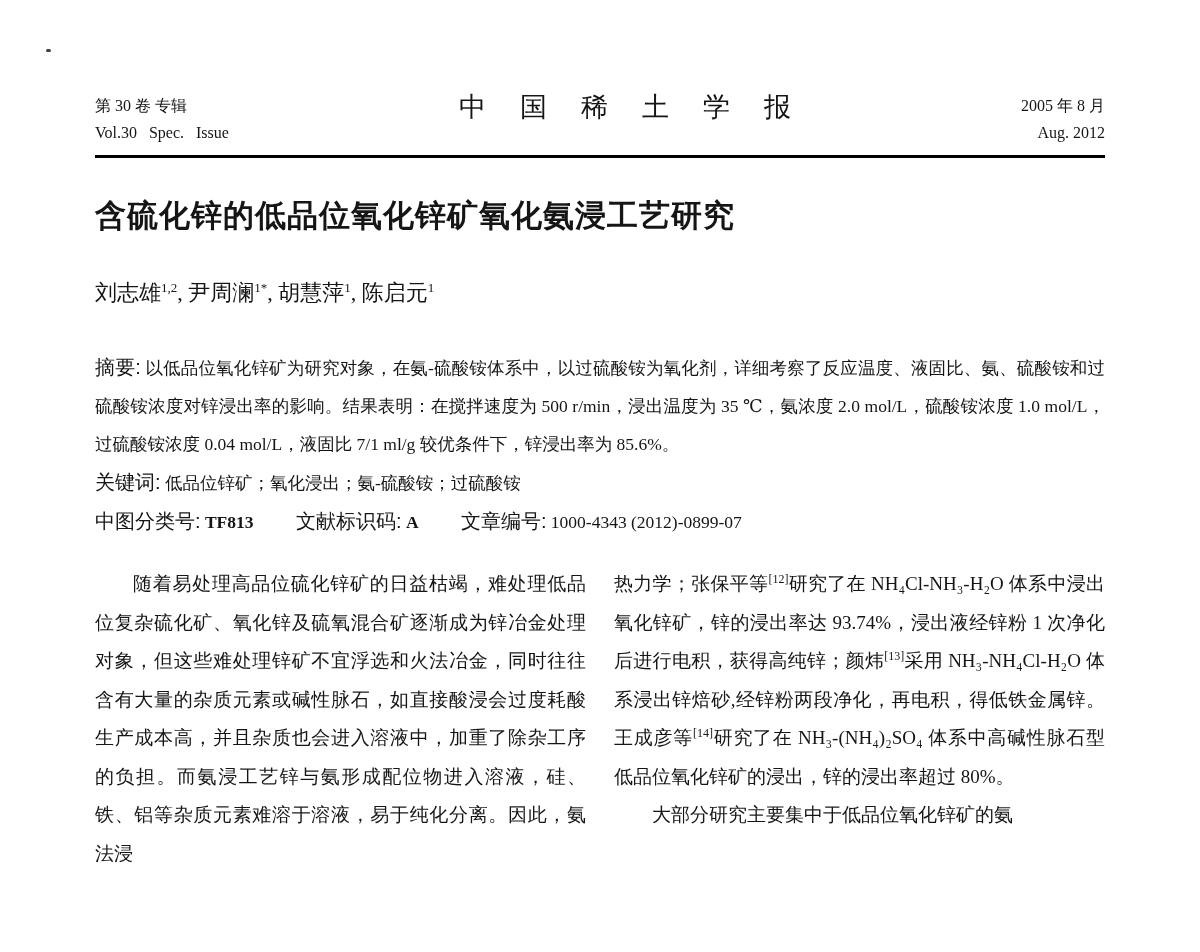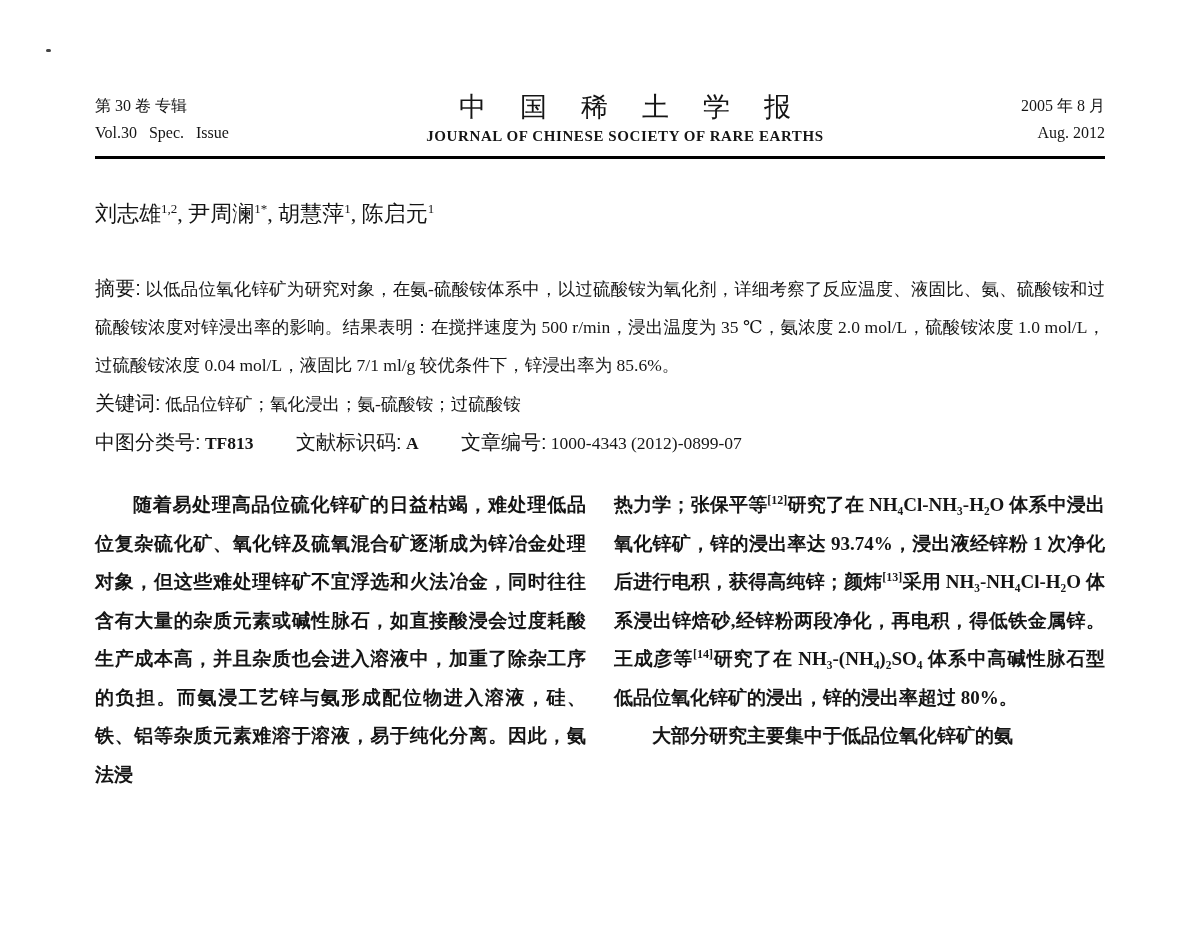--- a/index.html
+++ b/index.html
@@ -36,49 +36,49 @@
   
   .abstract { margin-top: 40px; font-size: 17.5px; line-height: 38px; text-align: justify; }
   .label-bold { font-family: "Liberation Sans", "DejaVu Sans", sans-serif; font-weight: normal; font-size: 20px; }
   .keywords { font-size: 17.5px; line-height: 38px; }
   .classification { font-size: 17.5px; line-height: 38px; }
   .classification .pair { margin-right: 38px; }
   .classification .value-bold { font-weight: bold; }
 
   
   .body-cols { display: flex; gap: 28px; margin-top: 24px; }
-  .col { flex: 1; font-size: 19px; line-height: 38.5px; text-align: justify; font-weight: bold; }
+  .col { flex: 1; font-size: 19px; line-height: 38.5px; text-align: justify; }
   .col p { margin: 0; text-indent: 2em; }
   .col p.no-indent { text-indent: 0; }
   .col sup { font-size: 12px; vertical-align: super; line-height: 0; }
 </style>
 </head>
 <body>
 
 <div class="page">
 
   <div class="artifact-dot"></div>
 
   <div class="journal-header">
     <div class="jh-left">
       <div class="line1">第 30 卷  专辑</div>
       <div class="line2">Vol.30 Spec. Issue</div>
     </div>
     <div class="jh-center">
       <div class="cn">中国稀土学报</div>
-      <div class="en">JOURNAL OF CHINESE SOCIETY OF RARE EARTHS</div>
     </div>
     <div class="jh-right">
       <div class="line1">2005 年 8 月</div>
       <div class="line2">Aug. 2012</div>
     </div>
   </div>
 
   <div class="header-rule"></div>
 
+  <h1 class="article-title">含硫化锌的低品位氧化锌矿氧化氨浸工艺研究</h1>
 
   <div class="authors-line">
     <span class="author"><span>刘志雄</span><sup>1,2</sup><span>,  </span></span>
     <span class="author"><span>尹周澜</span><sup>1*</sup><span>,  </span></span>
     <span class="author"><span>胡慧萍</span><sup>1</sup><span>,  </span></span>
     <span class="author"><span>陈启元</span><sup>1</sup><span></span></span>
   </div>
 
 
   <p class="abstract"><span class="label-bold">摘要:</span><span> 以低品位氧化锌矿为研究对象，在氨-硫酸铵体系中，以过硫酸铵为氧化剂，详细考察了反应温度、液固比、氨、硫酸铵和过硫酸铵浓度对锌浸出率的影响。结果表明：在搅拌速度为 500 r/min，浸出温度为 35 ℃，氨浓度 2.0 mol/L，硫酸铵浓度 1.0 mol/L，过硫酸铵浓度 0.04 mol/L，液固比 7/1 ml/g 较优条件下，锌浸出率为 85.6%。</span></p>

